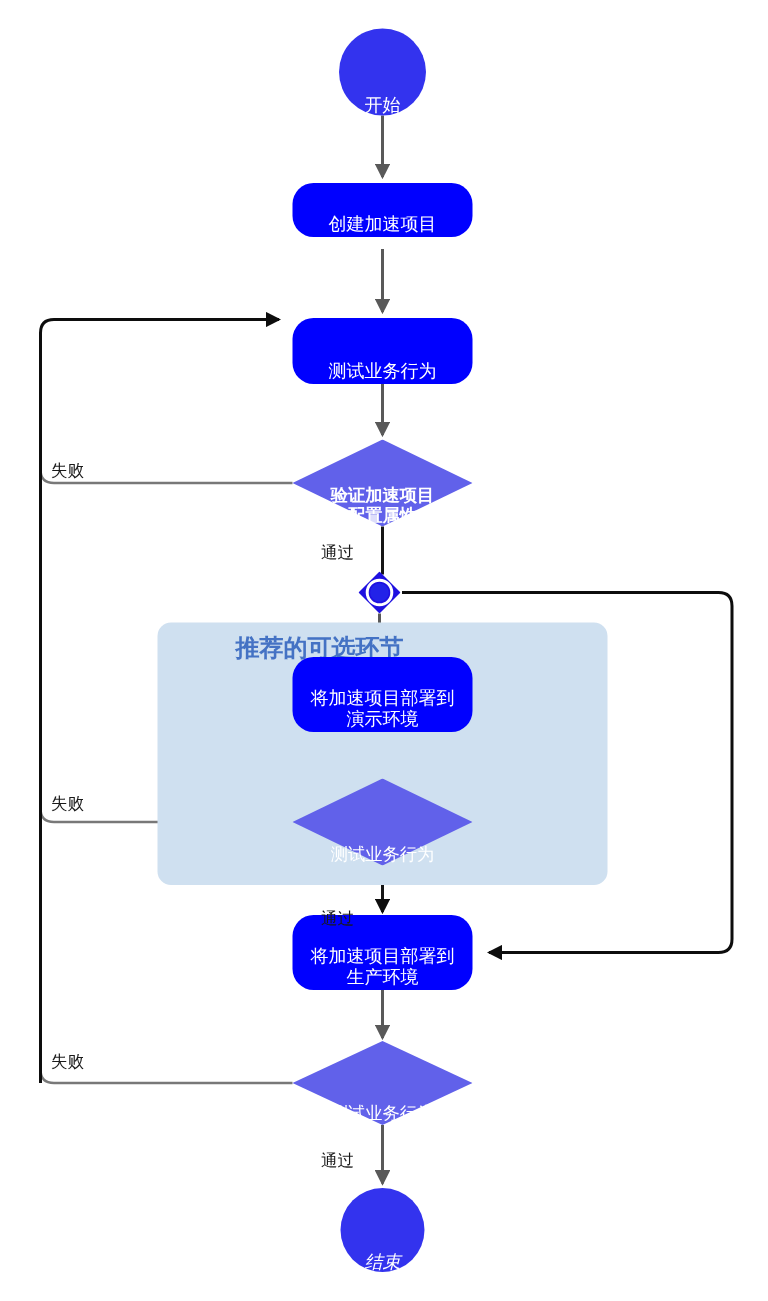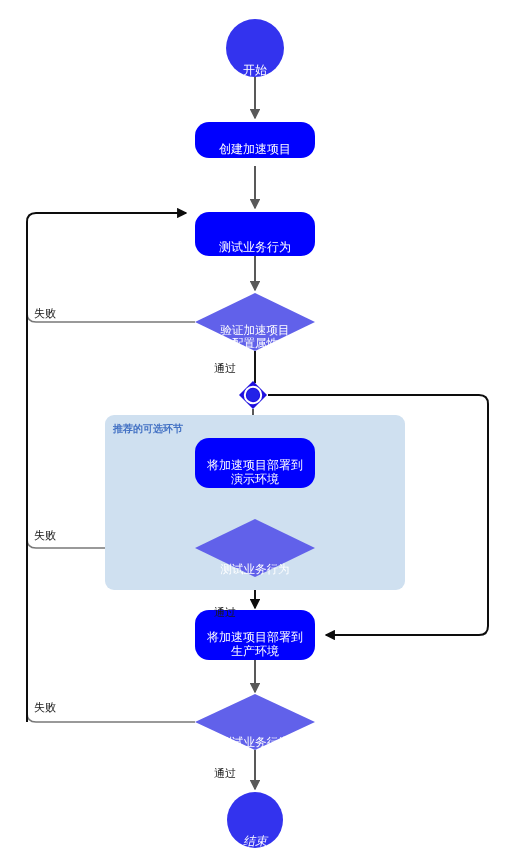--- a/index.html
+++ b/index.html
@@ -59,24 +59,25 @@
     width: 104px;
   }
   .group-box {
     position: absolute;
     box-sizing: border-box;
     border-radius: 9px;
     z-index: 1;
   }
   .group-label {
     position: absolute;
-    font-size: 10px;
+    font-size: 16px;
     font-weight: bold;
     z-index: 2;
     white-space: nowrap;
+    margin-left: 44px;
   }
   .edge-label {
     position: absolute;
     font-size: 11px;
     color: #1a1a1a;
     background: transparent;
     z-index: 4;
     white-space: nowrap;
   }
   .junction {
@@ -137,21 +138,21 @@
   <div id="node-layer">
       <div class="node node-terminal" style="left: 226px; top: 19px; width: 58px; height: 58px; color: rgb(255, 255, 255); background: rgb(51, 51, 238);">
         <span>开始</span>
       </div>
       <div class="node node-process" style="left: 195px; top: 122px; width: 120px; height: 36px; color: rgb(255, 255, 255); background: rgb(0, 0, 255);">
         <span>创建加速项目</span>
       </div>
       <div class="node node-process" style="left: 195px; top: 212px; width: 120px; height: 44px; color: rgb(255, 255, 255); background: rgb(0, 0, 255);">
         <span>测试业务行为</span>
       </div>
-      <div class="node node-decision" style="left: 195px; top: 293px; width: 120px; height: 58px; color: rgb(255, 255, 255);">
+      <div class="node node-decision" style="left: 195px; top: 293px; width: 120px; height: 58px; color: rgb(255, 255, 255); font-weight: bold;">
         <svg class="dec-shape" viewBox="0 0 120 58" preserveAspectRatio="none">
           <polygon points="60,0 120,29 60,58 0,29" fill="#6161ea"></polygon>
         </svg>
         <span class="dec-label">验证加速项目<br>配置属性</span>
       </div>
       <div class="junction" style="left: 239px; top: 381px; width: 28px; height: 28px;"><svg width="28" height="28" viewBox="0 0 28 28">
           <polygon points="14,0 28,14 14,28 0,14" fill="#1f10e0"></polygon>
           <circle cx="14" cy="14" r="8.2" fill="none" stroke="#ffffff" stroke-width="2"></circle>
           <circle cx="14" cy="14" r="6.2" fill="#2222e8"></circle>
         </svg></div>

